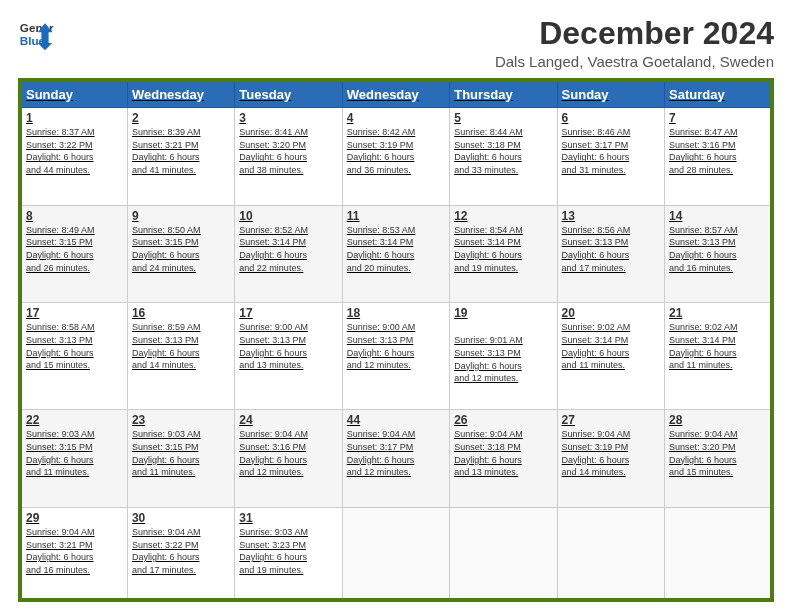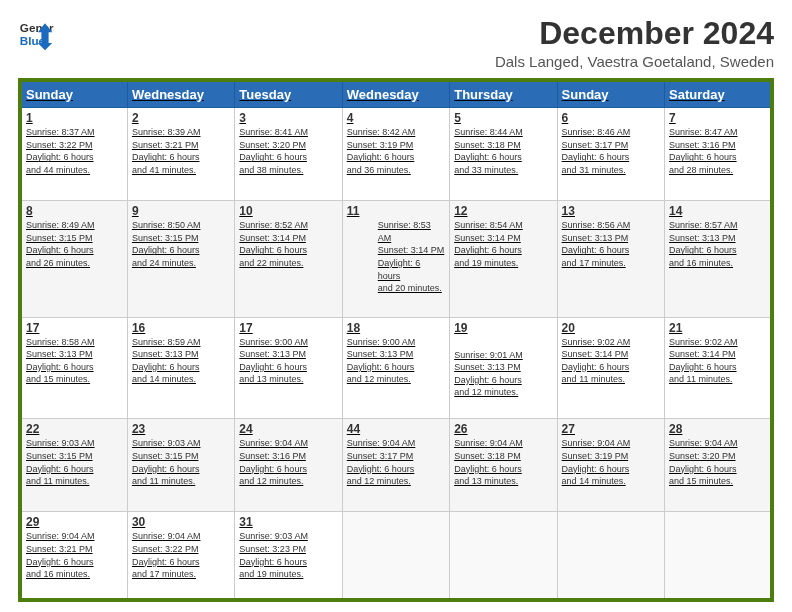--- a/index.html
+++ b/index.html
@@ -192,21 +192,21 @@
           </td>
           <td>
             <span class="day-num">10</span>
             <div class="day-info" style="white-space: pre-line;">Sunrise: 8:52 AM
 Sunset: 3:14 PM
 Daylight: 6 hours
 and 22 minutes.</div>
           </td>
           <td>
             <span class="day-num">11</span>
-            <div class="day-info" style="white-space: pre-line; margin-left: 31px;">Sunrise: 8:53 AM
+            <div class="day-info" style="white-space: pre-line;">Sunrise: 8:53 AM
 Sunset: 3:14 PM
 Daylight: 6 hours
 and 20 minutes.</div>
           </td>
           <td>
             <span class="day-num">12</span>
             <div class="day-info" style="white-space: pre-line;">Sunrise: 8:54 AM
 Sunset: 3:14 PM
 Daylight: 6 hours
 and 19 minutes.</div>

